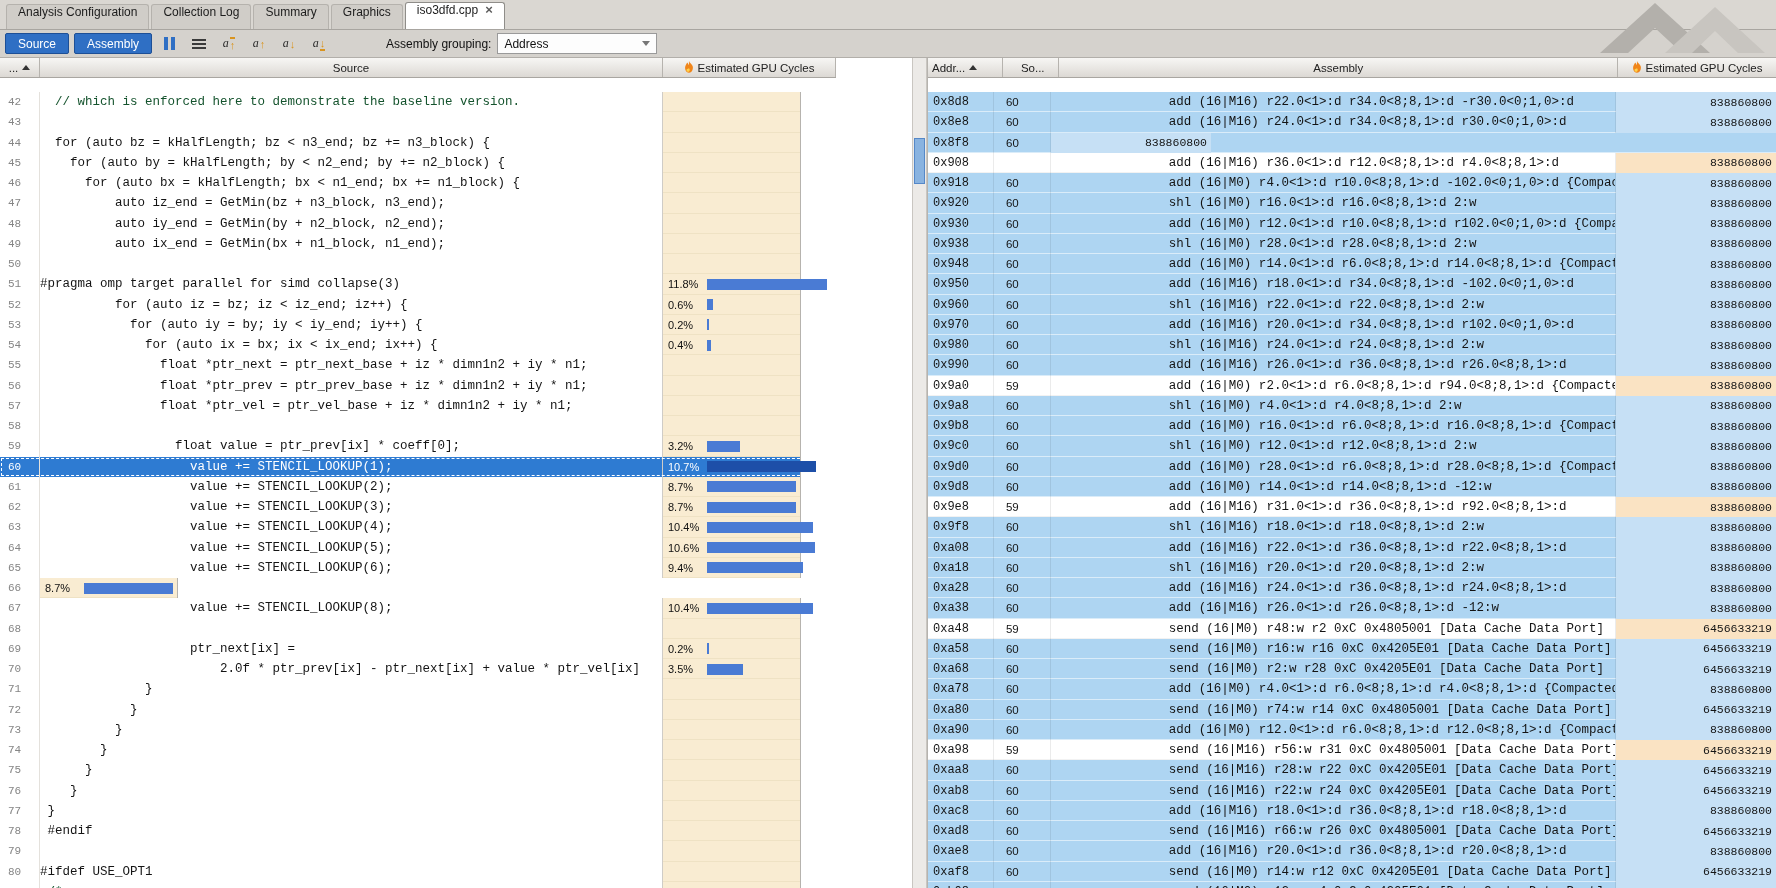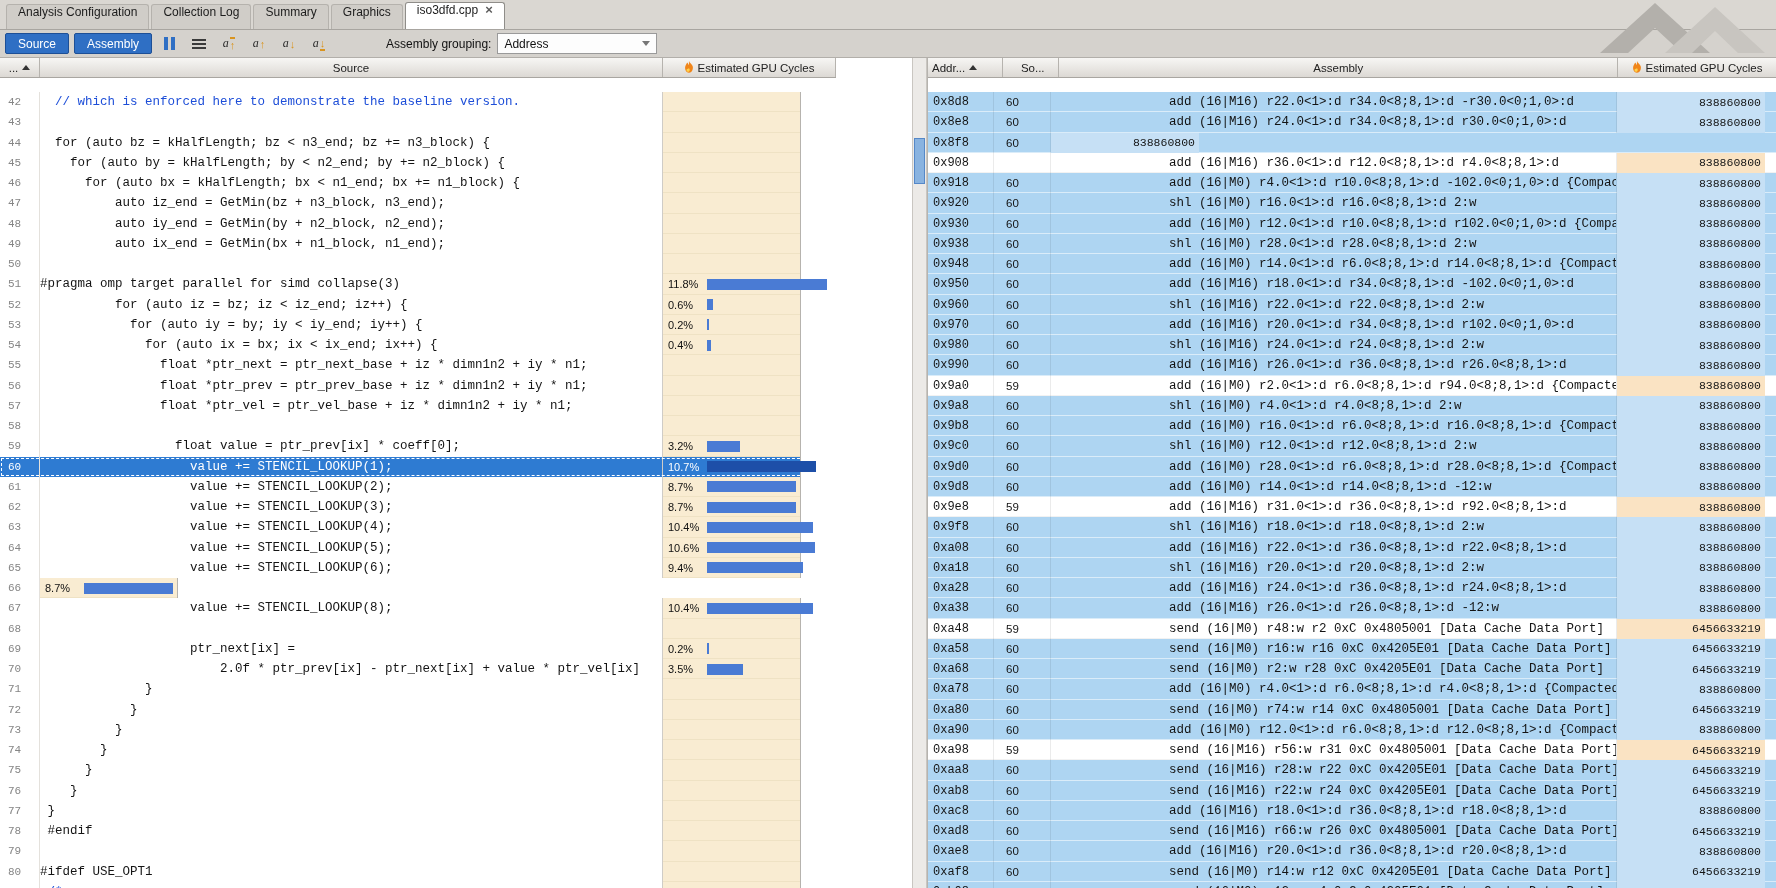--- a/index.html
+++ b/index.html
@@ -69,21 +69,21 @@
 
   .rows { position:absolute; top:20px; left:0; right:0; bottom:0; overflow:hidden;margin-top:14px; }
 
   
   .srow { display:flex; height:20.25px; }
   .c-ln  { width:40px; font:11px "Liberation Mono","DejaVu Sans Mono",monospace;
            color:#858585; padding-left:8px; display:flex; align-items:center;
            border-right:1px solid #e4e1dc; }
   .c-src { width:623px; font:12.5px/20.25px "Liberation Mono","DejaVu Sans Mono",monospace;
            white-space:pre; overflow:hidden; color:#141414; border-right:1px solid #cfccc7; }
-  .c-src.cm { color:#1d4ed8; }
+  .c-src.cm { color:#14532d; }
   .c-cyc { width:138px; background:var(--cycles-beige,#f9ecd2); display:flex;
            align-items:center; border-right:1px solid #b6b3ae;
            box-shadow:inset 0 -1px 0 #efe2c4; }
   .pct { width:44px; padding-left:5px; font-size:11px; color:#111; flex:none; }
   .bar { height:11px; background:var(--bar-blue,#4a7bd4); flex:none; }
   .srow.sel .c-ln, .srow.sel .c-src { background:var(--selection-blue,#2e7bd2); color:#fff; }
   .srow.sel .c-cyc { background:var(--selection-blue,#2e7bd2); box-shadow:none; }
   .srow.sel .pct { color:#fff; }
   .srow.sel .bar { background:var(--bar-blue-selected,#1d4fa8); }
   .srow.sel { outline:1px dashed #ffffff; outline-offset:-2px; }
@@ -94,21 +94,21 @@
   .arow.hl { background:var(--row-highlight-blue,#aed5f2);
           box-shadow:inset 0 -1px 0 rgba(255,255,255,0.55); }
   .c-addr { width:66px; font:12px "Liberation Mono","DejaVu Sans Mono",monospace;
             padding-left:5px; display:flex; align-items:center; color:#141414;
             border-right:1px solid rgba(0,0,0,0.08); }
   .c-so   { width:57px; font-size:11.5px; padding-left:12px; display:flex;
             align-items:center; color:#141414; border-right:1px solid rgba(0,0,0,0.08); }
   .c-asm  { width:566px; font:12.5px/20.25px "Liberation Mono","DejaVu Sans Mono",monospace;
             white-space:pre; overflow:hidden; padding-left:118px; color:#141414;
             border-right:1px solid rgba(0,0,0,0.08); }
-  .c-acyc { width:148px; display:flex; align-items:center; justify-content:flex-end;
+  .c-acyc { width:160px; display:flex; align-items:center; justify-content:flex-end;
             padding-right:4px; font:11.5px "Liberation Mono","DejaVu Sans Mono",monospace;
             color:#141414; background:var(--cycles-beige-hot,#fae3c3); }
   .arow.hl .c-acyc { background:var(--cycles-blue-cell,#c6e0f5); }
 </style>
 </head>
 <body>
 
 <div class="app">
 
   <div class="tabbar">

